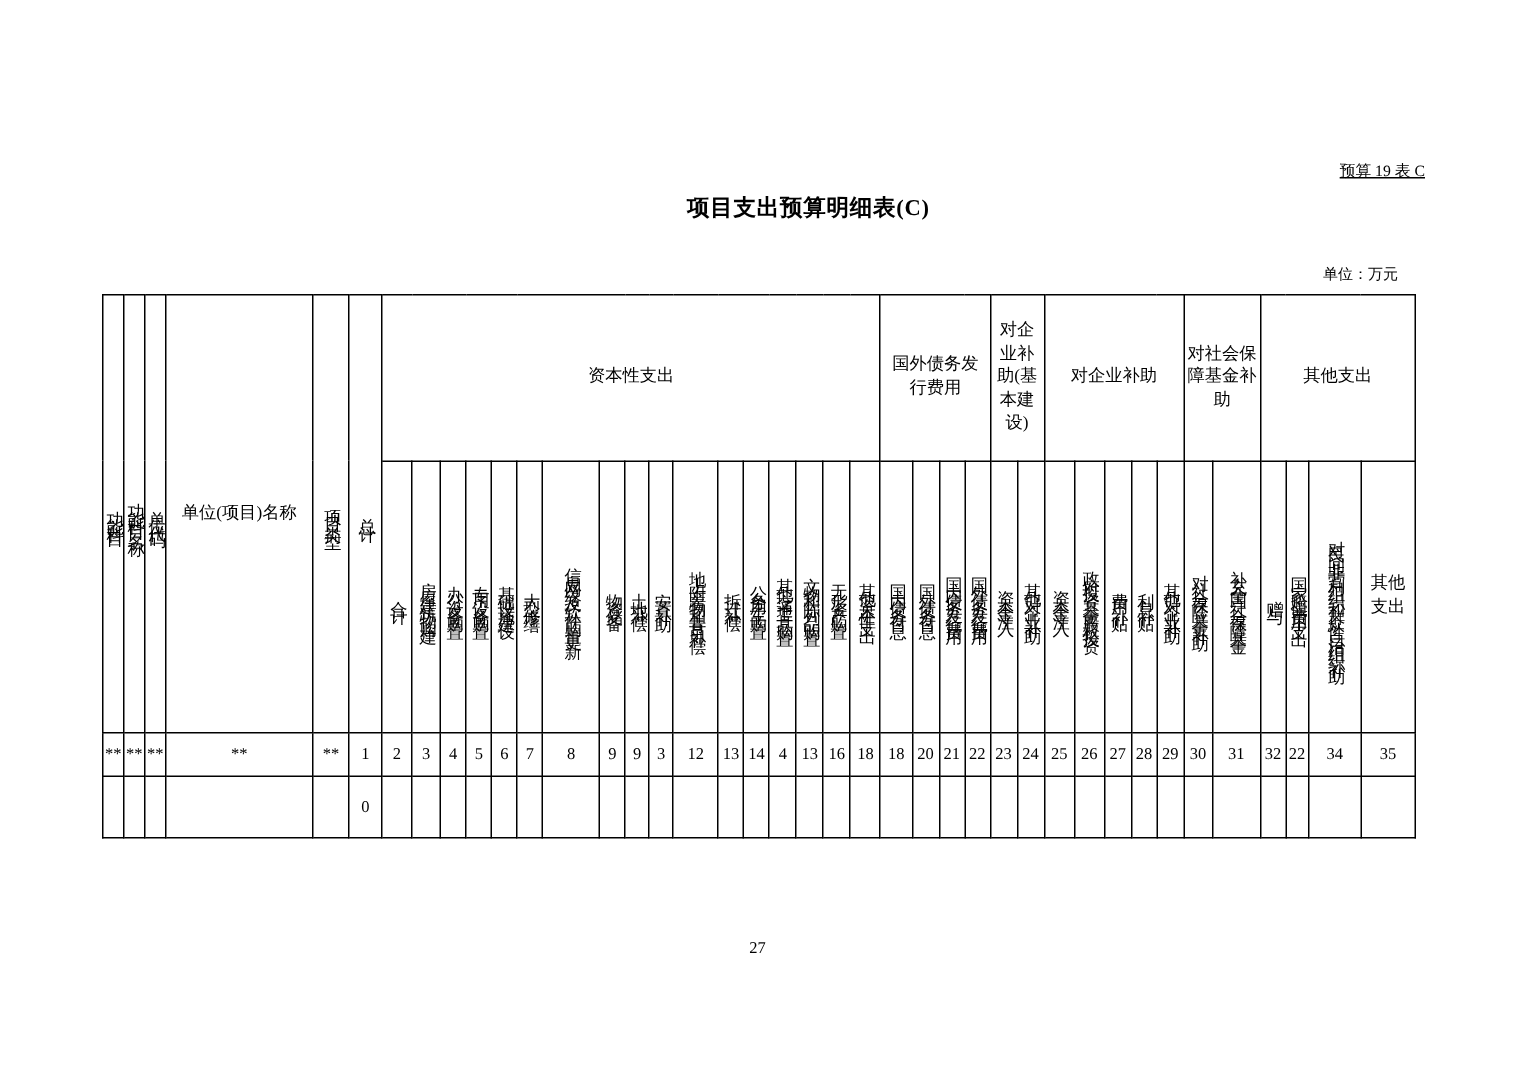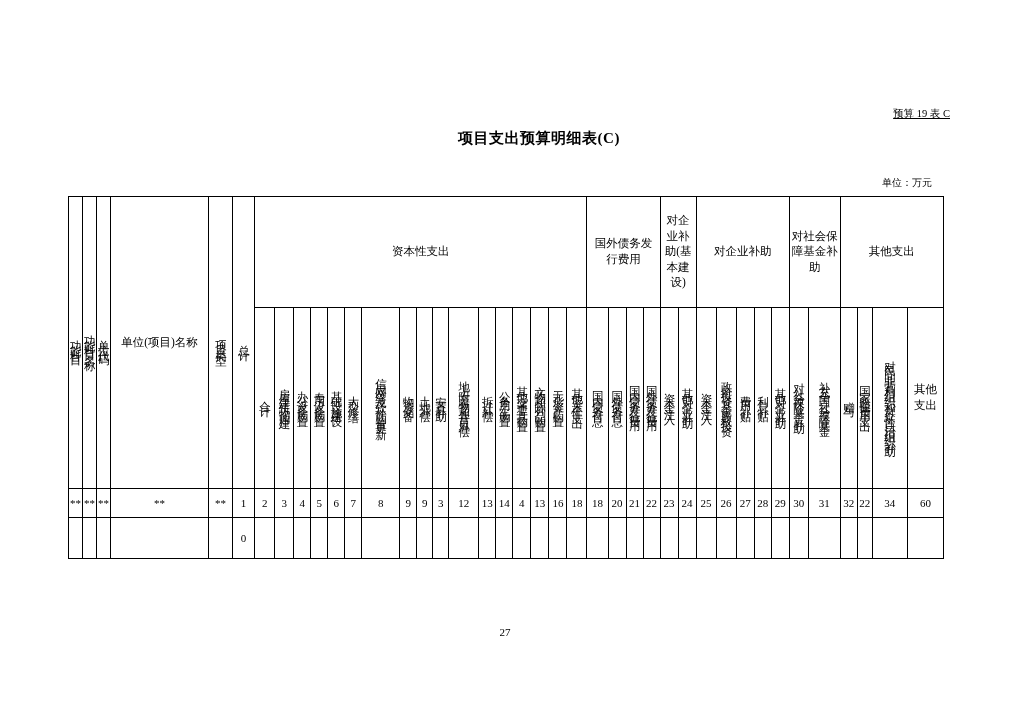--- a/index.html
+++ b/index.html
@@ -162,21 +162,21 @@
           <td>25</td>
           <td>26</td>
           <td>27</td>
           <td>28</td>
           <td>29</td>
           <td>30</td>
           <td>31</td>
           <td>32</td>
           <td>22</td>
           <td>34</td>
-          <td>60</td>
+          <td>35</td>
         </tr>
         <tr>
           <td></td>
           <td></td>
           <td></td>
           <td></td>
           <td></td>
           <td>0</td>
           <td></td>
           <td></td>

